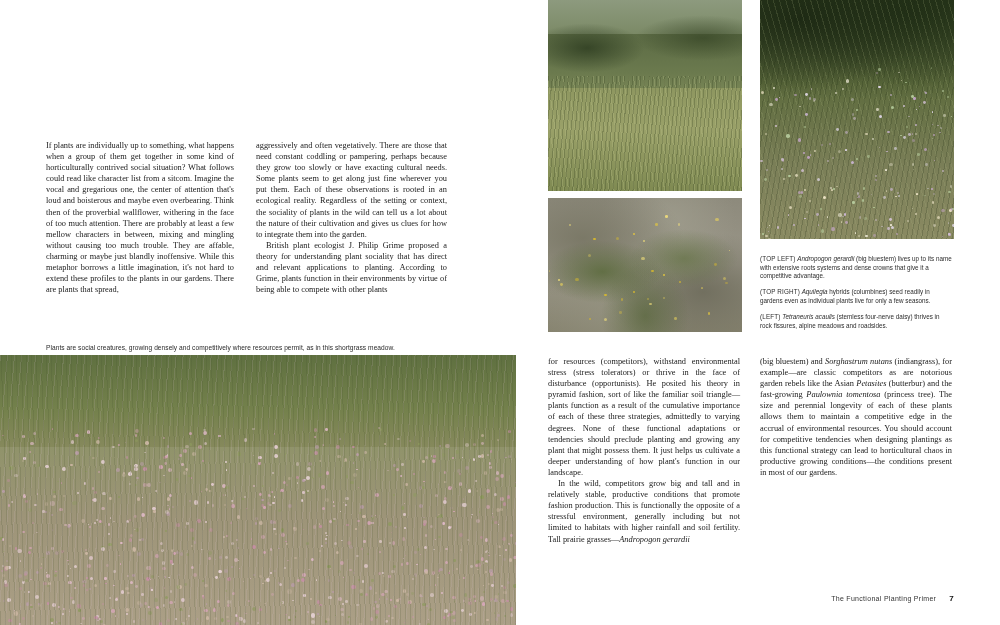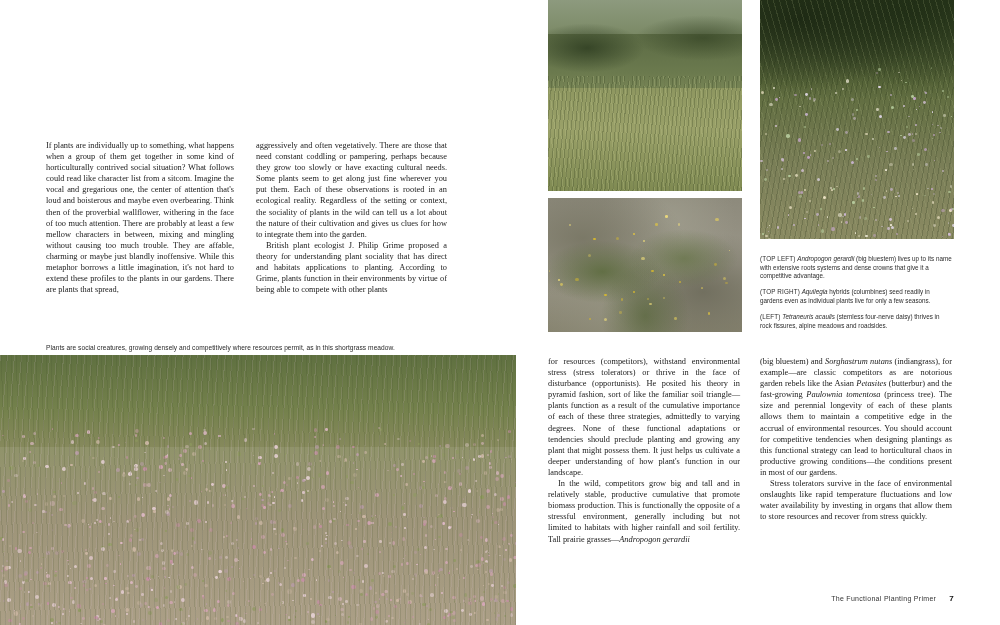--- a/index.html
+++ b/index.html
@@ -201,21 +201,21 @@
 
 <div class="page">
 
 
   <div class="col col-left-1">
     <p>If plants are individually up to something, what happens when a group of them get together in some kind of horticulturally contrived social situation? What follows could read like character list from a sitcom. Imagine the vocal and gregarious one, the center of attention that's loud and boisterous and maybe even overbearing. Think then of the proverbial wallflower, withering in the face of too much attention. There are probably at least a few mellow characters in between, mixing and mingling without causing too much trouble. They are affable, charming or maybe just blandly inoffensive. While this metaphor borrows a little imagination, it's not hard to extend these profiles to the plants in our gardens. There are plants that spread,</p>
   </div>
 
   <div class="col col-left-2">
     <p>aggressively and often vegetatively. There are those that need constant coddling or pampering, perhaps because they grow too slowly or have exacting cultural needs. Some plants seem to get along just fine wherever you put them. Each of these observations is rooted in an ecological reality. Regardless of the setting or context, the sociality of plants in the wild can tell us a lot about the nature of their cultivation and gives us clues for how to integrate them into the garden.</p>
-    <p>British plant ecologist J. Philip Grime proposed a theory for understanding plant sociality that has direct and habitats applications to planting. According to Grime, plants function in their environments by virtue of being able to compete with other plants</p>
+    <p>British plant ecologist J. Philip Grime proposed a theory for understanding plant sociality that has direct and relevant applications to planting. According to Grime, plants function in their environments by virtue of being able to compete with other plants</p>
   </div>
 
   <div class="caption cap-shortgrass">Plants are social creatures, growing densely and competitively where resources permit, as in this shortgrass meadow.</div>
 
   <div class="img img-hill">
     <div class="hill-sky"></div>
     <div class="hill-mid"></div>
     <div class="hill-fore"></div>
     <div class="hill-dark"></div>
     <div class="hill-dark2"></div>
@@ -465,26 +465,25 @@
   </div>
   <div class="cap-block cap-2">
     <span class="lead">(TOP RIGHT)</span><span> </span><span class="italic">Aquilegia</span><span> hybrids (columbines) seed readily in gardens even as individual plants live for only a few seasons.</span>
   </div>
   <div class="cap-block cap-3">
     <span class="lead">(LEFT)</span><span> </span><span class="italic">Tetraneuris acaulis</span><span> (stemless four-nerve daisy) thrives in rock fissures, alpine meadows and roadsides.</span>
   </div>
 
   <div class="col col-mid-1">
     <p>for resources (competitors), withstand environmental stress (stress tolerators) or thrive in the face of disturbance (opportunists). He posited his theory in pyramid fashion, sort of like the familiar soil triangle—plants function as a result of the cumulative importance of each of these three strategies, admittedly to varying degrees. None of these functional adaptations or tendencies should preclude planting and growing any plant that might possess them. It just helps us cultivate a deeper understanding of how plant's function in our landscape.</p>
-    <p><span>In the wild, competitors grow big and tall and in relatively stable, productive cumulative that promote biomass production. This is functionally the opposite of a stressful environment, generally including but not limited to habitats with higher rainfall and soil fertility. Tall prairie grasses—</span><span class="italic">Andropogon gerardii</span></p>
+    <p><span>In the wild, competitors grow big and tall and in relatively stable, productive conditions that promote fashion production. This is functionally the opposite of a stressful environment, generally including but not limited to habitats with higher rainfall and soil fertility. Tall prairie grasses—</span><span class="italic">Andropogon gerardii</span></p>
   </div>
 
   <div class="col col-right-1">
     <p><span>(big bluestem) and </span><span class="italic">Sorghastrum nutans</span><span> (indiangrass), for example—are classic competitors as are notorious garden rebels like the Asian </span><span class="italic">Petasites</span><span> (butterbur) and the fast-growing </span><span class="italic">Paulownia tomentosa</span><span> (princess tree). The size and perennial longevity of each of these plants allows them to maintain a competitive edge in the accrual of environmental resources. You should account for competitive tendencies when designing plantings as this functional strategy can lead to horticultural chaos in productive growing conditions—the conditions present in most of our gardens.</span></p>
-    <p>Stress tolerators survive in the face of environmental onslaughts like rapid temperature fluctuations and low water availability by investing in organs that allow them to store resources and recover from stress quickly.</p>
   </div>
 
   <div class="img img-meadow">
     <div class="meadow-green"></div>
     <div id="meadowDots" class="meadow-pink" style="position: absolute; left: 0px; top: 0px; width: 100%; height: 100%;">
         <span class="dot" style="left:92.59%;top:36.93%;width:2.89px;height:2.89px;background:#e8cfd6;opacity:0.90"></span>
         <span class="dot" style="left:28.75%;top:94.94%;width:3.63px;height:3.63px;background:#8e9a5e;opacity:0.55"></span>
         <span class="dot" style="left:9.78%;top:54.24%;width:4.09px;height:4.09px;background:#e3bccb;opacity:0.40"></span>
         <span class="dot" style="left:52.73%;top:43.20%;width:2.15px;height:2.15px;background:#e8cfd6;opacity:0.66"></span>
         <span class="dot" style="left:82.02%;top:60.07%;width:1.29px;height:1.29px;background:#b99ca8;opacity:0.50"></span>

